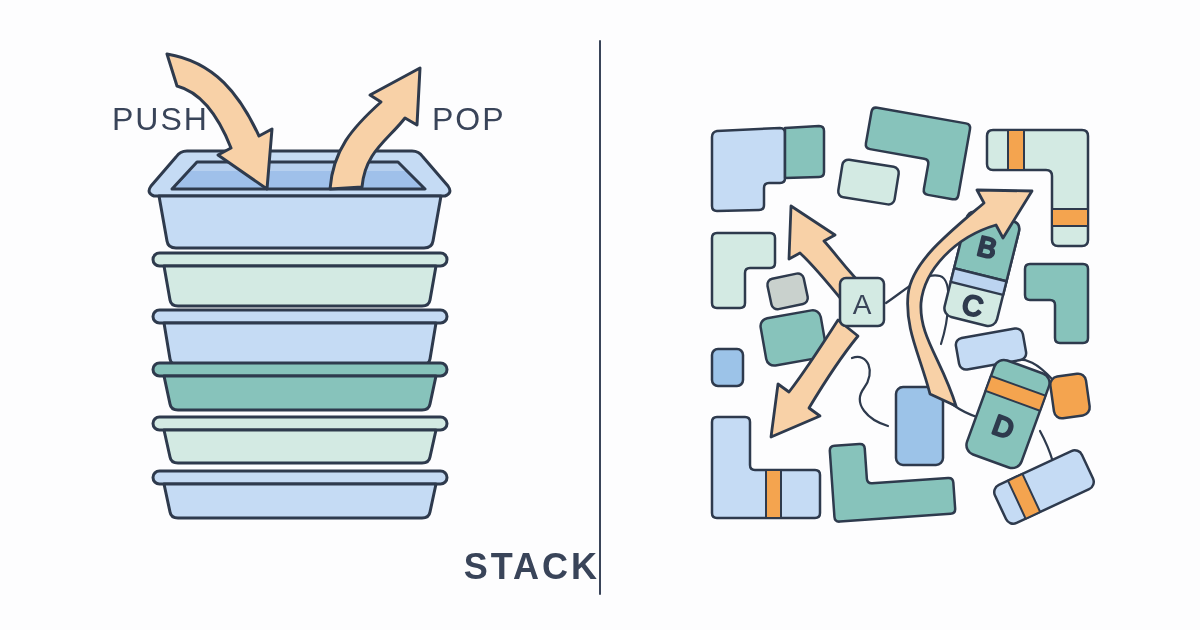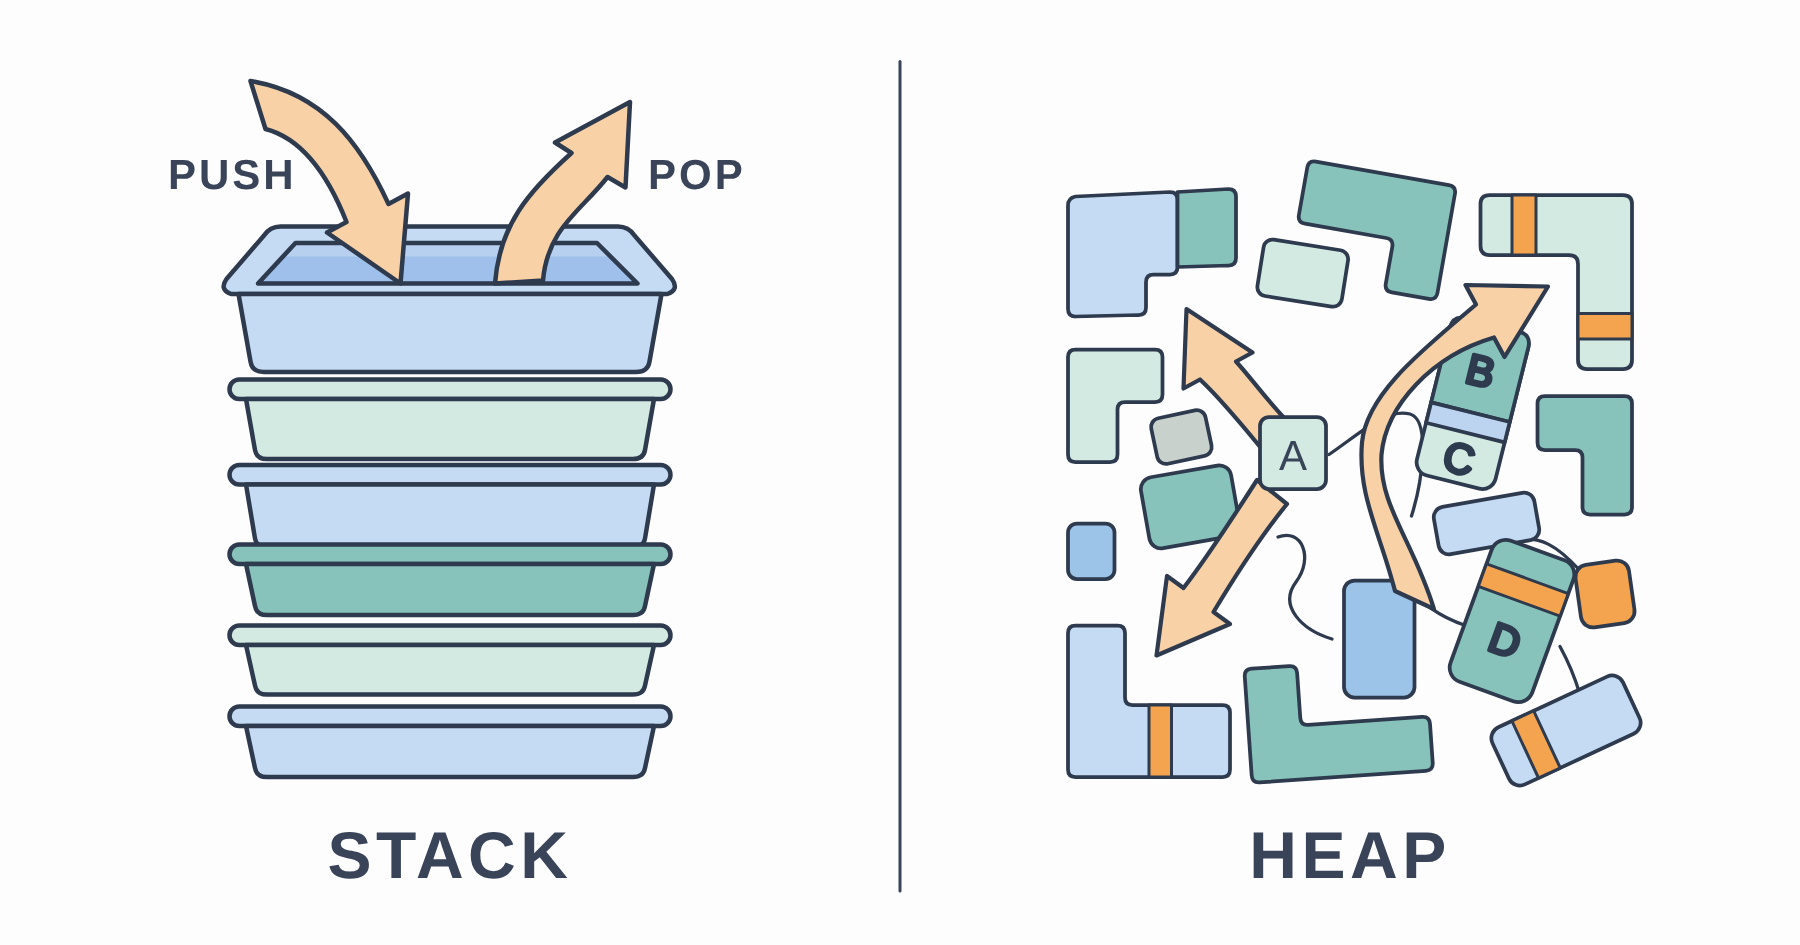--- a/index.html
+++ b/index.html
@@ -7,26 +7,26 @@
     --blue-light:#C5DBF4; --blue-mid:#9CC3E8; --blue-open:#9FC0EA; --blue-back:#B7D0EF;
     --mint:#D3EAE3; --teal:#87C3BB; --gray:#C9D1CD; --orange:#F4A44F; --band:#BCD4F0;
   }
   html,body{margin:0;padding:0;}
   .canvas{
     position:relative; width:1200px; height:630px; background:var(--background);
     font-family:"Liberation Sans", sans-serif; overflow:hidden;
   }
   .panel-svg{position:absolute; top:0; left:0;}
   .label{
-    position:absolute; color:var(--text); font-size:28px; letter-spacing:2px;
-    font-weight:700; user-select:none;text-align:right;
+    position:absolute; color:var(--text); font-size:32px; letter-spacing:2px;
+    font-weight:400; user-select:none;text-align:right;
   }
   .title{
-    position:absolute; top:546px; width:600px; text-align:center; color:var(--text);
-    font-size:44px; font-weight:600; letter-spacing:3px; user-select:none;
+    position:absolute; top:546px; width:600px; text-align:right; color:var(--text);
+    font-size:36px; font-weight:600; letter-spacing:3px; user-select:none;
   }
   .divider{
     position:absolute; left:599px; top:40px; width:2px; height:555px;
     background:var(--text); border-radius:1px;
   }
   svg text{
     font-family:"Liberation Sans", sans-serif; fill:var(--text);
     text-anchor:middle; dominant-baseline:central;
   }
 </style>
@@ -152,16 +152,15 @@
     <g>
       <rect x="840" y="278" width="44" height="48" rx="6" fill="var(--mint)" stroke="var(--outline)" stroke-width="2.5"></rect>
       <text x="862" y="304" font-size="28">A</text>
     </g>
   </svg>
 
   <div class="label" style="left:112px; top:101px;">PUSH</div>
   <div class="label" style="left:432px; top:101px;">POP</div>
 
   <div class="title" style="left:0;">STACK</div>
-  <div class="title" style="left:600px;">HEAP</div>
 
   <div class="divider"></div>
 </div>
 
 </body></html>

